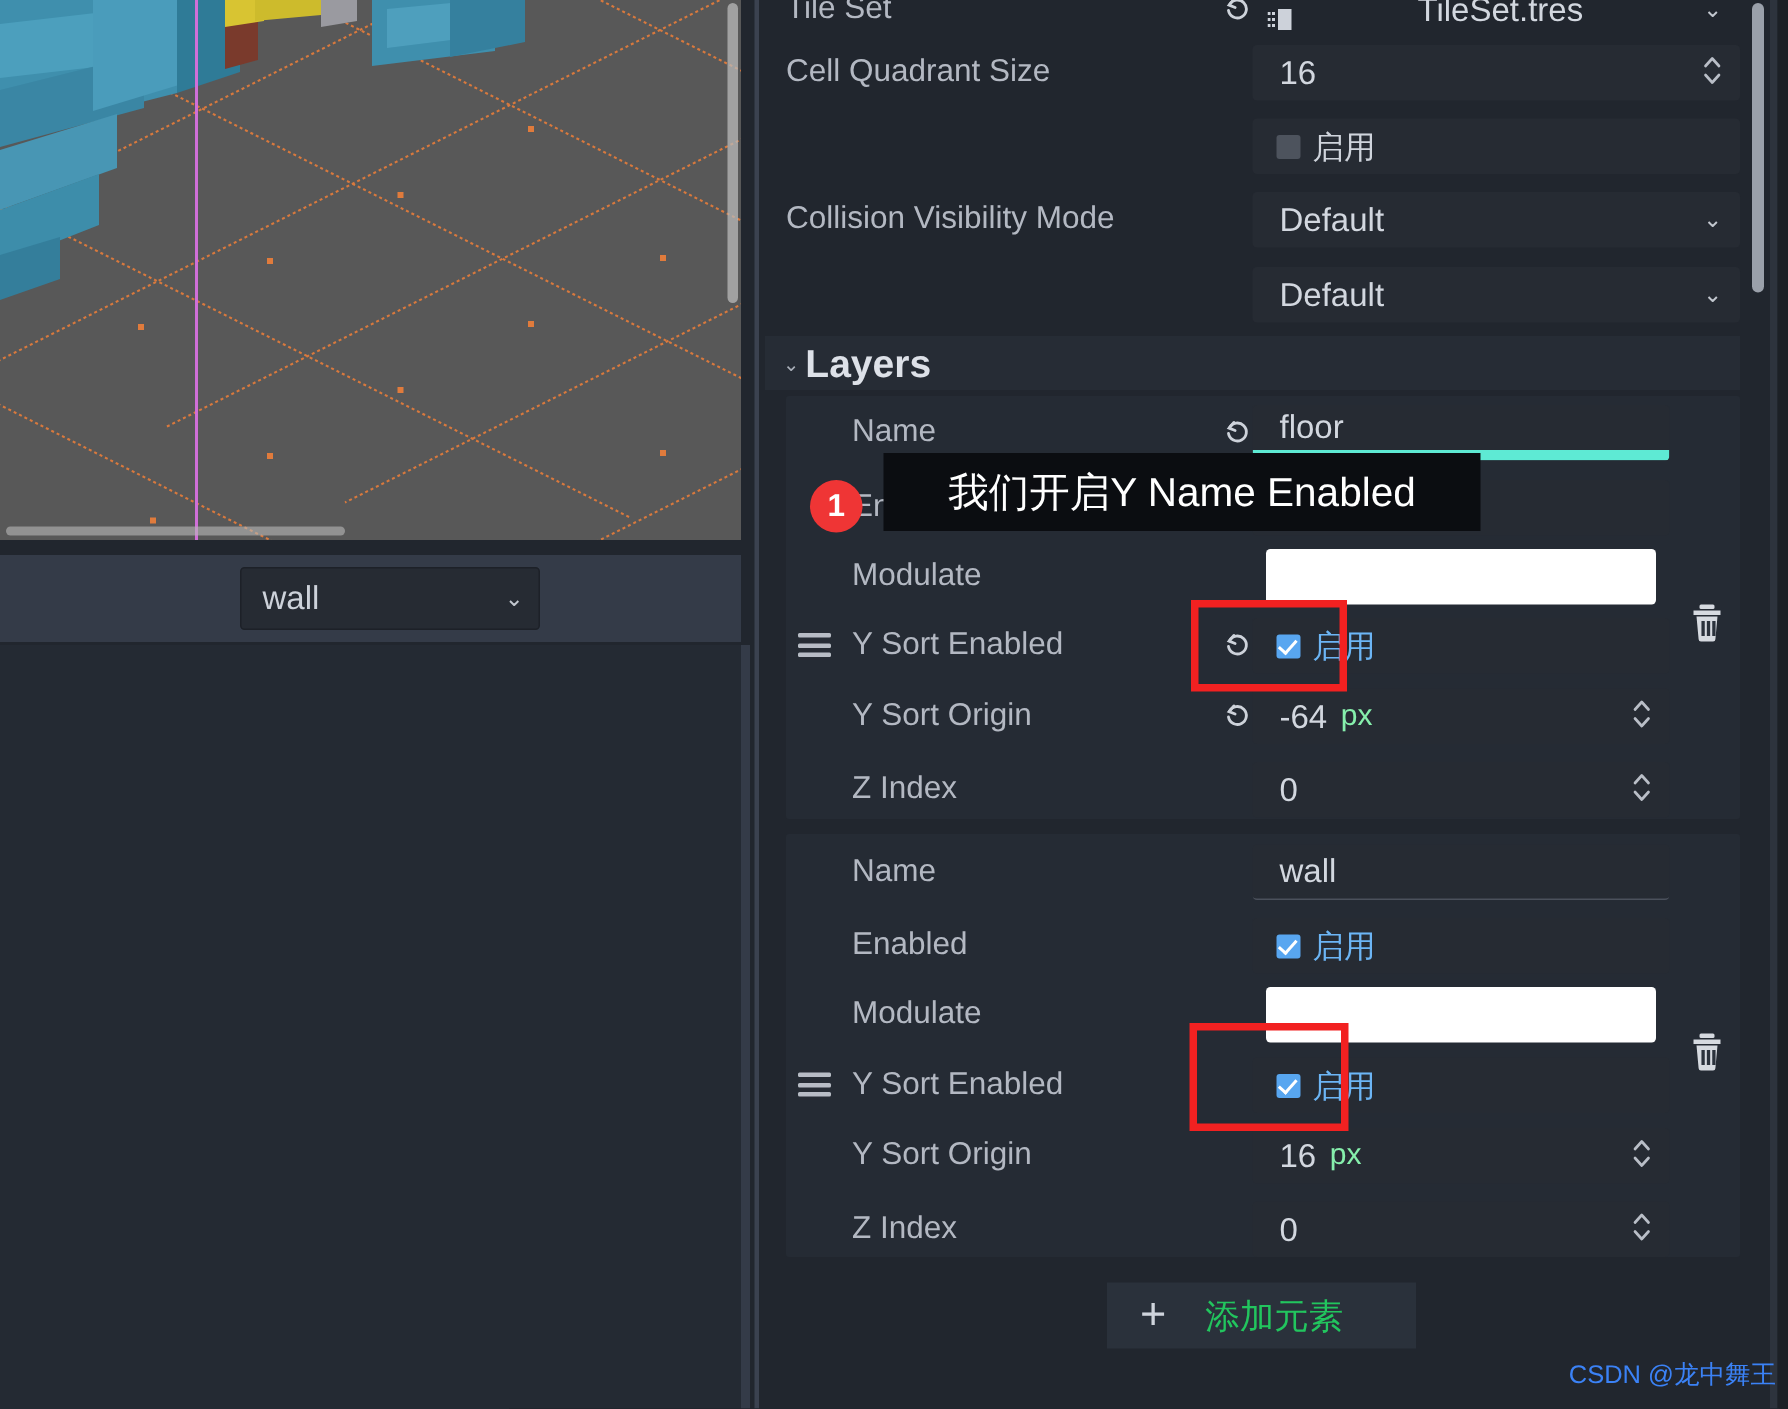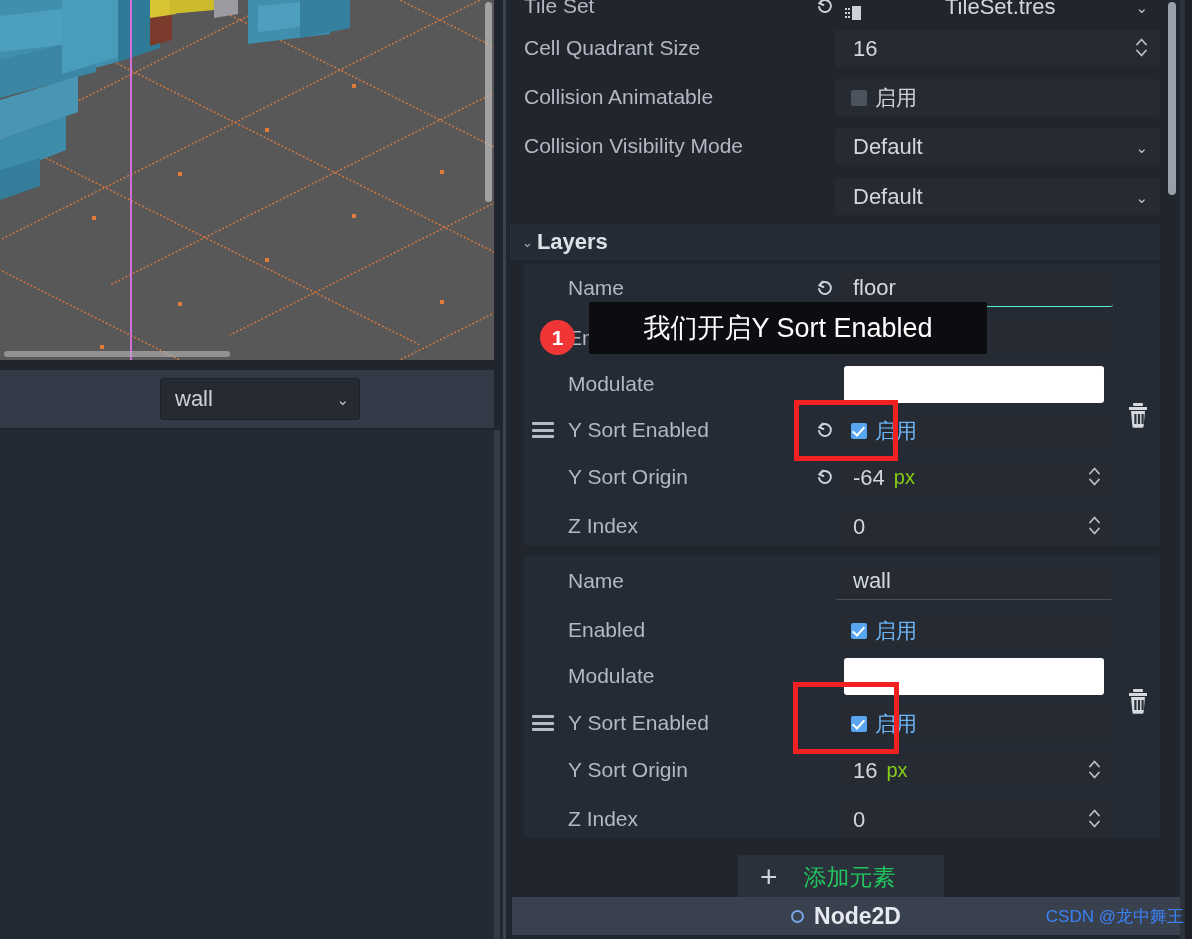--- a/index.html
+++ b/index.html
@@ -46,21 +46,21 @@
     position:absolute;left:14px;top:0;height:48px;display:flex;align-items:center;
     font-size:21px;color:#b3b8c2;white-space:nowrap;
   }
   .prop-field{
     position:absolute;top:6px;height:37px;background:#262b33;border-radius:3px;
     display:flex;align-items:center;box-sizing:border-box;
   }
   .prop-field .txt{font-size:22px;color:#d2d7df;padding-left:18px;}
   .stepper{position:absolute;right:12px;top:50%;transform:translateY(-50%);font-size:16px;color:#b9bec7;line-height:1;}
   .chev-down{position:absolute;right:12px;top:50%;transform:translateY(-50%);font-size:15px;color:#c2c7cf;line-height:1;}
-  .unit{font-size:20px;color:#84cc16;padding-left:9px;}
+  .unit{font-size:20px;color:#86efac;padding-left:9px;}
 
   .cbox{width:16px;height:16px;border-radius:2px;flex:0 0 auto;margin-left:16px;}
   .cbox.off{background:#4d535d;}
   .cbox.on{background:#58a6f0;position:relative;}
   .cbox.on:after{
     content:"";position:absolute;left:4px;top:1px;width:5px;height:10px;
     border:solid #fff;border-width:0 2px 2px 0;transform:rotate(42deg);
   }
   .cb-text{font-size:21px;padding-left:8px;}
   .cb-text.blue{color:#6cb5f5;}
@@ -68,21 +68,21 @@
 
   .revert{
     position:absolute;width:22px;height:22px;top:50%;transform:translateY(-50%);
     color:#cdd2da;
   }
   .revert svg{display:block;}
 
   
   #layers-header{position:absolute;left:0;top:224px;width:650px;height:36px;background:#262c35;display:flex;align-items:center;}
   #layers-header .tri{font-size:13px;color:#aab0ba;padding:0 4px 0 12px;line-height:1;}
-  #layers-header .ttl{font-size:22px;font-weight:bold;color:#dde1e8;}
+  #layers-header .ttl{font-size:26px;font-weight:bold;color:#dde1e8;}
   .lc-bg{position:absolute;left:14px;width:636px;background:#252b34;border-radius:2px;}
 
   .drag-handle{position:absolute;width:22px;height:16px;display:flex;flex-direction:column;justify-content:space-between;}
   .drag-handle i{display:block;height:3px;background:#b7bcc5;border-radius:1px;}
 
   .trash{position:absolute;width:26px;height:28px;}
 
   .red-box{position:absolute;border:5px solid #f22121;box-sizing:border-box;}
 
   #annot-badge{
@@ -245,21 +245,20 @@
         <span class="stepper">
           <svg width="13" height="22" viewBox="0 0 13 22" fill="none" stroke="#b9bec7" stroke-width="1.8" stroke-linecap="round" stroke-linejoin="round">
               <path d="M2 8 6.5 3 11 8"></path>
               <path d="M2 14 6.5 19 11 14"></path>
             </svg>
         </span>
       </div>
     </div>
 
     <div class="prop-row" style="top:73px;">
-      <span class="prop-label">Collision Animatable</span>
       <div class="prop-field" style="left:325px;width:325px;">
         <span class="cbox off"></span>
         <span class="cb-text white">启用</span>
       </div>
     </div>
 
     <div class="prop-row" style="top:122px;">
       <span class="prop-label">Collision Visibility Mode</span>
       <div class="prop-field" style="left:325px;width:325px;">
         <span class="txt">Default</span>
@@ -276,21 +275,21 @@
 
     <div id="layers-header">
       <span class="tri">⌄</span>
       <span class="ttl">Layers</span>
     </div>
 
     <div class="lc-bg" style="top:264px;height:282px;"></div>
 
     <div class="prop-row" style="top:264px;">
       <span class="prop-label" style="left:58px;">Name</span>
-      <div class="prop-field" style="left:325px;width:278px;border-bottom:1px solid #5eead4;">
+      <div class="prop-field" style="left:325px;width:278px;border-bottom:7px solid #5eead4;">
         <span class="txt">floor</span>
       </div>
       <span class="revert" style="left:305px;">
         <svg width="20" height="20" viewBox="0 0 20 20" fill="none" stroke="#cdd2da" stroke-width="1.9" stroke-linecap="round">
             <path d="M4.6 8.2A6 6 0 1 1 4 12"></path>
             <path d="M7.6 4.6 4.4 8.4 8.4 10"></path>
           </svg>
       </span>
     </div>
 
@@ -443,34 +442,30 @@
             </svg>
         </span>
       </div>
     </div>
 
     <div id="add-elem">
       <span class="plus">+</span>
       <span class="lbl">添加元素</span>
     </div>
 
-    <div id="node-bar">
-      <span class="ring"></span>
-      <span class="nm">Node2D</span>
-    </div>
   </div>
 
   <div id="insp-track"></div>
   <div id="insp-vscroll"></div>
   <div id="right-edge"></div>
 
   <div class="red-box" style="left:794px;top:400px;width:104px;height:61px;"></div>
   <div class="red-box" style="left:793px;top:682px;width:106px;height:72px;"></div>
 
   <div id="annot-badge">
     <span>1</span>
   </div>
   <div id="annot-tip">
-    <span>我们开启Y Sort Enabled</span>
+    <span>我们开启Y Name Enabled</span>
   </div>
 
   <div id="watermark">CSDN @龙中舞王</div>
 </div>
 
 </body></html>

